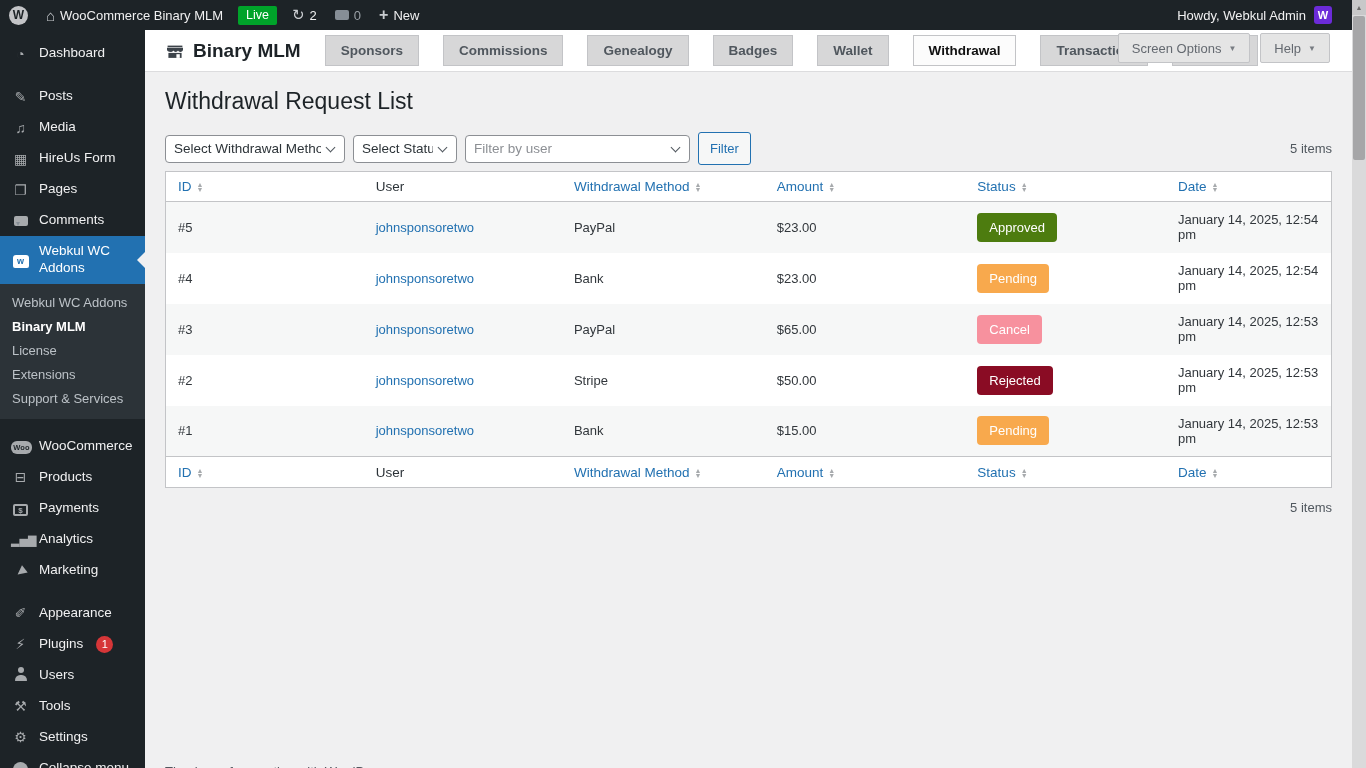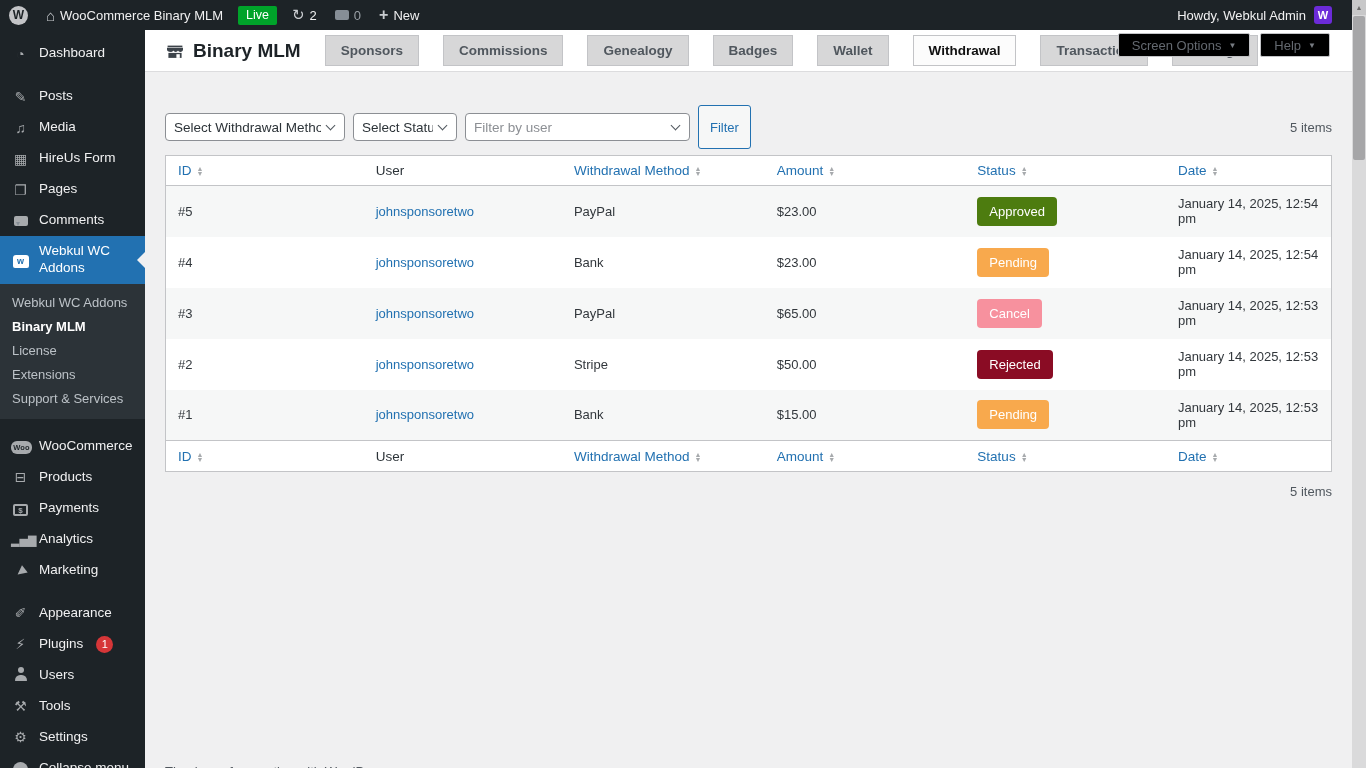--- a/index.html
+++ b/index.html
@@ -61,37 +61,37 @@
   .content { position:absolute; top:30px; left:145px; right:0; bottom:0; background:#f0f0f1; }
 
   .plugin-header { position:relative; height:42px; background:#fff; border-bottom:1px solid #dcdcde;
                    display:flex; align-items:center; padding-left:20px; }
   .ph-title { display:flex; align-items:center; gap:8px; font-size:19px; font-weight:bold; color:#1d2327; }
   .tabs { display:flex; gap:24px; margin-left:24px; }
   .tab { height:31px; line-height:29px; padding:0 15px; background:#d7d7d8; border:1px solid #c3c4c7;
          font-size:13.5px; font-weight:bold; color:#50575e; cursor:pointer; white-space:nowrap; }
   .tab.active { background:#fcfcfc; color:#111; }
   .screen-btns { position:absolute; right:36px; top:3px; display:flex; gap:10px; }
-  .screen-btn { height:24px; background:#000000; border:1px solid #c3c4c7; border-radius:2px; padding:0 13px;
+  .screen-btn { height:30px; background:#e5e5e5; border:1px solid #c3c4c7; border-radius:2px; padding:0 13px;
                 font-size:13px; color:#646970; display:flex; align-items:center; gap:7px; cursor:pointer;justify-content:space-between; }
   .tri-down { font-size:8px; color:#787c82; }
 
   .page-body { padding:16px 34px 0 20px; }
   h1.page-title { font-size:23px; font-weight:400; color:#1d2327; }
 
   .filter-row { margin-top:17px; display:flex; align-items:center; gap:8px; }
   .sel { height:28px; background:#fff; border:1px solid #8c8f94; border-radius:4px; display:flex; align-items:center;
          padding:0 8px; font-size:13.5px; color:#2c3338; cursor:pointer; overflow:hidden; white-space:nowrap; }
   .sel .sel-text { flex:1; overflow:hidden; }
   .sel .chev { min-width:7px; width:7px; height:7px; border-right:1.6px solid #50575e; border-bottom:1.6px solid #50575e;
                transform:rotate(45deg); margin:-3px 2px 0 6px; }
   .sel-method { width:180px; }
   .sel-status { width:104px; }
   .sel-user { width:225px; color:#8c8f94; }
-  .btn-filter { height:44px; padding:0 11px; background:#f6f7f7; border:1px solid #2271b1; border-radius:3px;
+  .btn-filter { height:33px; padding:0 11px; background:#f6f7f7; border:1px solid #2271b1; border-radius:3px;
                 color:#2271b1; font-size:13px; cursor:pointer; font-family:inherit; }
   .items-count { margin-left:auto; color:#50575e; font-size:13px; }
   .items-count-bottom { text-align:right; color:#50575e; font-size:13px; margin-top:12px; }
 
   table.wp-list { width:100%; margin-top:6px; border-collapse:collapse; background:#fff; border:1px solid #c3c4c7; }
   thead tr { height:30px; }
   tfoot tr { height:31px; }
   th { text-align:left; padding:0 12px; font-size:13.5px; font-weight:400; color:#2c3338; white-space:nowrap; }
   th.sortable { color:#2271b1; cursor:pointer;margin-top:31px; }
   thead th { border-bottom:1px solid #c3c4c7; }
@@ -257,20 +257,21 @@
         <span class="tri-down">▼</span>
       </div>
       <div class="screen-btn">
         <span>Help</span>
         <span class="tri-down">▼</span>
       </div>
     </div>
   </div>
 
   <div class="page-body">
+    <h1 class="page-title">Withdrawal Request List</h1>
 
     <div class="filter-row">
       <div class="sel sel-method">
         <span class="sel-text">Select Withdrawal Method</span>
         <span class="chev"></span>
       </div>
       <div class="sel sel-status">
         <span class="sel-text">Select Status</span>
         <span class="chev"></span>
       </div>

